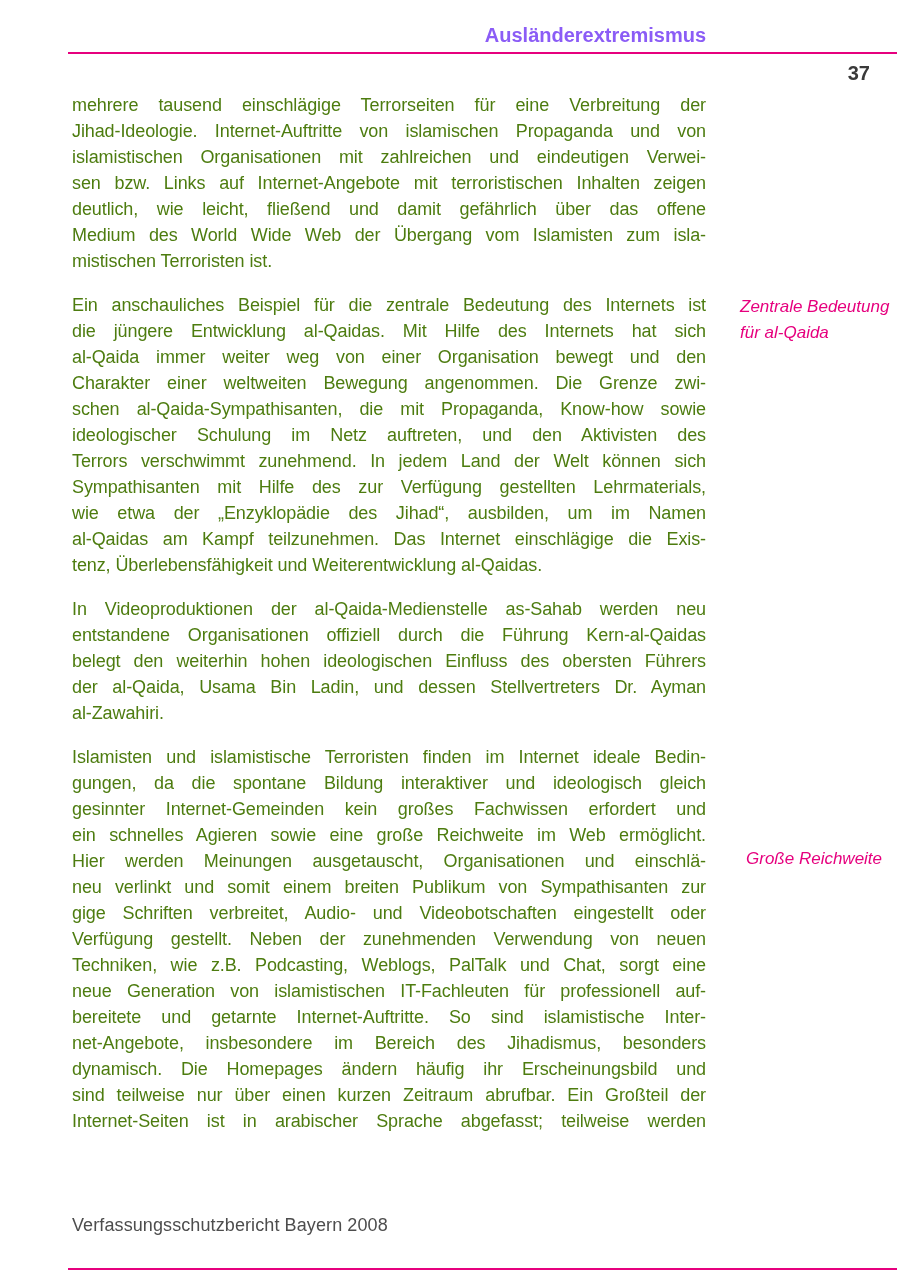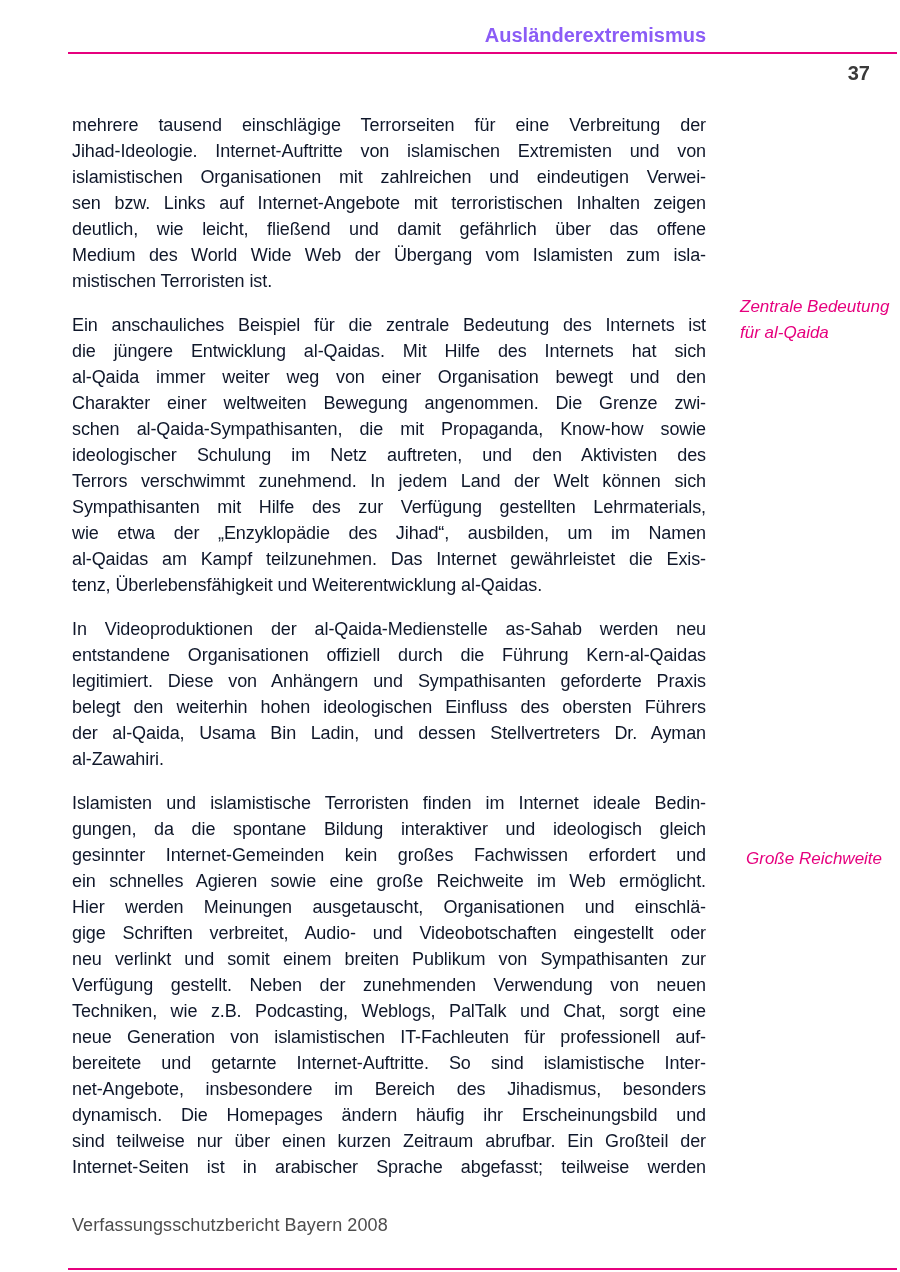--- a/index.html
+++ b/index.html
@@ -47,23 +47,22 @@
   .rule.top { top: 52px; }
   .rule.bottom { top: 1268px; }
   
   .body-col {
     position: absolute;
     top: 92px;
     left: 72px;
     width: 634px;
     font-size: 18px;
     line-height: 26px;
-    color: #0f172a;
+    color: #4d7c0f;
     letter-spacing: -0.1px;
-    margin-top: 20px;
   }
   .paragraph { margin: 0 0 18px 0; }
   .text-line {
     text-align: justify;
     text-align-last: justify;
     white-space: normal;
     height: 26px;
     overflow: hidden;
   }
   .text-line.last {
@@ -95,56 +94,55 @@
 
   <div class="header-title">Ausländerextremismus</div>
 
   <div class="page-number">37</div>
 
   <div class="rule top" style="background: rgb(230, 0, 126);"></div>
 
   <div class="body-col">
       <div class="paragraph">
         <div class="text-line">mehrere tausend einschlägige Terrorseiten für eine Verbreitung der</div>
-        <div class="text-line">Jihad-Ideologie. Internet-Auftritte von islamischen Extremisten und von</div>
+        <div class="text-line">Jihad-Ideologie. Internet-Auftritte von islamischen Propaganda und von</div>
         <div class="text-line">islamistischen Organisationen mit zahlreichen und eindeutigen Verwei-</div>
         <div class="text-line">sen bzw. Links auf Internet-Angebote mit terroristischen Inhalten zeigen</div>
         <div class="text-line">deutlich, wie leicht, fließend und damit gefährlich über das offene</div>
         <div class="text-line">Medium des World Wide Web der Übergang vom Islamisten zum isla-</div>
         <div class="text-line last">mistischen Terroristen ist.</div>
       </div>
       <div class="paragraph">
         <div class="text-line">Ein anschauliches Beispiel für die zentrale Bedeutung des Internets ist</div>
         <div class="text-line">die jüngere Entwicklung al-Qaidas. Mit Hilfe des Internets hat sich</div>
         <div class="text-line">al-Qaida immer weiter weg von einer Organisation bewegt und den</div>
         <div class="text-line">Charakter einer weltweiten Bewegung angenommen. Die Grenze zwi-</div>
         <div class="text-line">schen al-Qaida-Sympathisanten, die mit Propaganda, Know-how sowie</div>
         <div class="text-line">ideologischer Schulung im Netz auftreten, und den Aktivisten des</div>
         <div class="text-line">Terrors verschwimmt zunehmend. In jedem Land der Welt können sich</div>
         <div class="text-line">Sympathisanten mit Hilfe des zur Verfügung gestellten Lehrmaterials,</div>
         <div class="text-line">wie etwa der „Enzyklopädie des Jihad“, ausbilden, um im Namen</div>
-        <div class="text-line">al-Qaidas am Kampf teilzunehmen. Das Internet gewährleistet die Exis-</div>
+        <div class="text-line">al-Qaidas am Kampf teilzunehmen. Das Internet einschlägige die Exis-</div>
         <div class="text-line last">tenz, Überlebensfähigkeit und Weiterentwicklung al-Qaidas.</div>
       </div>
       <div class="paragraph">
         <div class="text-line">In Videoproduktionen der al-Qaida-Medienstelle as-Sahab werden neu</div>
         <div class="text-line">entstandene Organisationen offiziell durch die Führung Kern-al-Qaidas</div>
-        <div class="text-line">legitimiert. Diese von Anhängern und Sympathisanten geforderte Praxis</div>
         <div class="text-line">belegt den weiterhin hohen ideologischen Einfluss des obersten Führers</div>
         <div class="text-line">der al-Qaida, Usama Bin Ladin, und dessen Stellvertreters Dr. Ayman</div>
         <div class="text-line last">al-Zawahiri.</div>
       </div>
       <div class="paragraph">
         <div class="text-line">Islamisten und islamistische Terroristen finden im Internet ideale Bedin-</div>
         <div class="text-line">gungen, da die spontane Bildung interaktiver und ideologisch gleich</div>
         <div class="text-line">gesinnter Internet-Gemeinden kein großes Fachwissen erfordert und</div>
         <div class="text-line">ein schnelles Agieren sowie eine große Reichweite im Web ermöglicht.</div>
         <div class="text-line">Hier werden Meinungen ausgetauscht, Organisationen und einschlä-</div>
+        <div class="text-line">neu verlinkt und somit einem breiten Publikum von Sympathisanten zur</div>
         <div class="text-line">gige Schriften verbreitet, Audio- und Videobotschaften eingestellt oder</div>
-        <div class="text-line">neu verlinkt und somit einem breiten Publikum von Sympathisanten zur</div>
         <div class="text-line">Verfügung gestellt. Neben der zunehmenden Verwendung von neuen</div>
         <div class="text-line">Techniken, wie z.B. Podcasting, Weblogs, PalTalk und Chat, sorgt eine</div>
         <div class="text-line">neue Generation von islamistischen IT-Fachleuten für professionell auf-</div>
         <div class="text-line">bereitete und getarnte Internet-Auftritte. So sind islamistische Inter-</div>
         <div class="text-line">net-Angebote, insbesondere im Bereich des Jihadismus, besonders</div>
         <div class="text-line">dynamisch. Die Homepages ändern häufig ihr Erscheinungsbild und</div>
         <div class="text-line">sind teilweise nur über einen kurzen Zeitraum abrufbar. Ein Großteil der</div>
         <div class="text-line">Internet-Seiten ist in arabischer Sprache abgefasst; teilweise werden</div>
       </div>
     </div>

